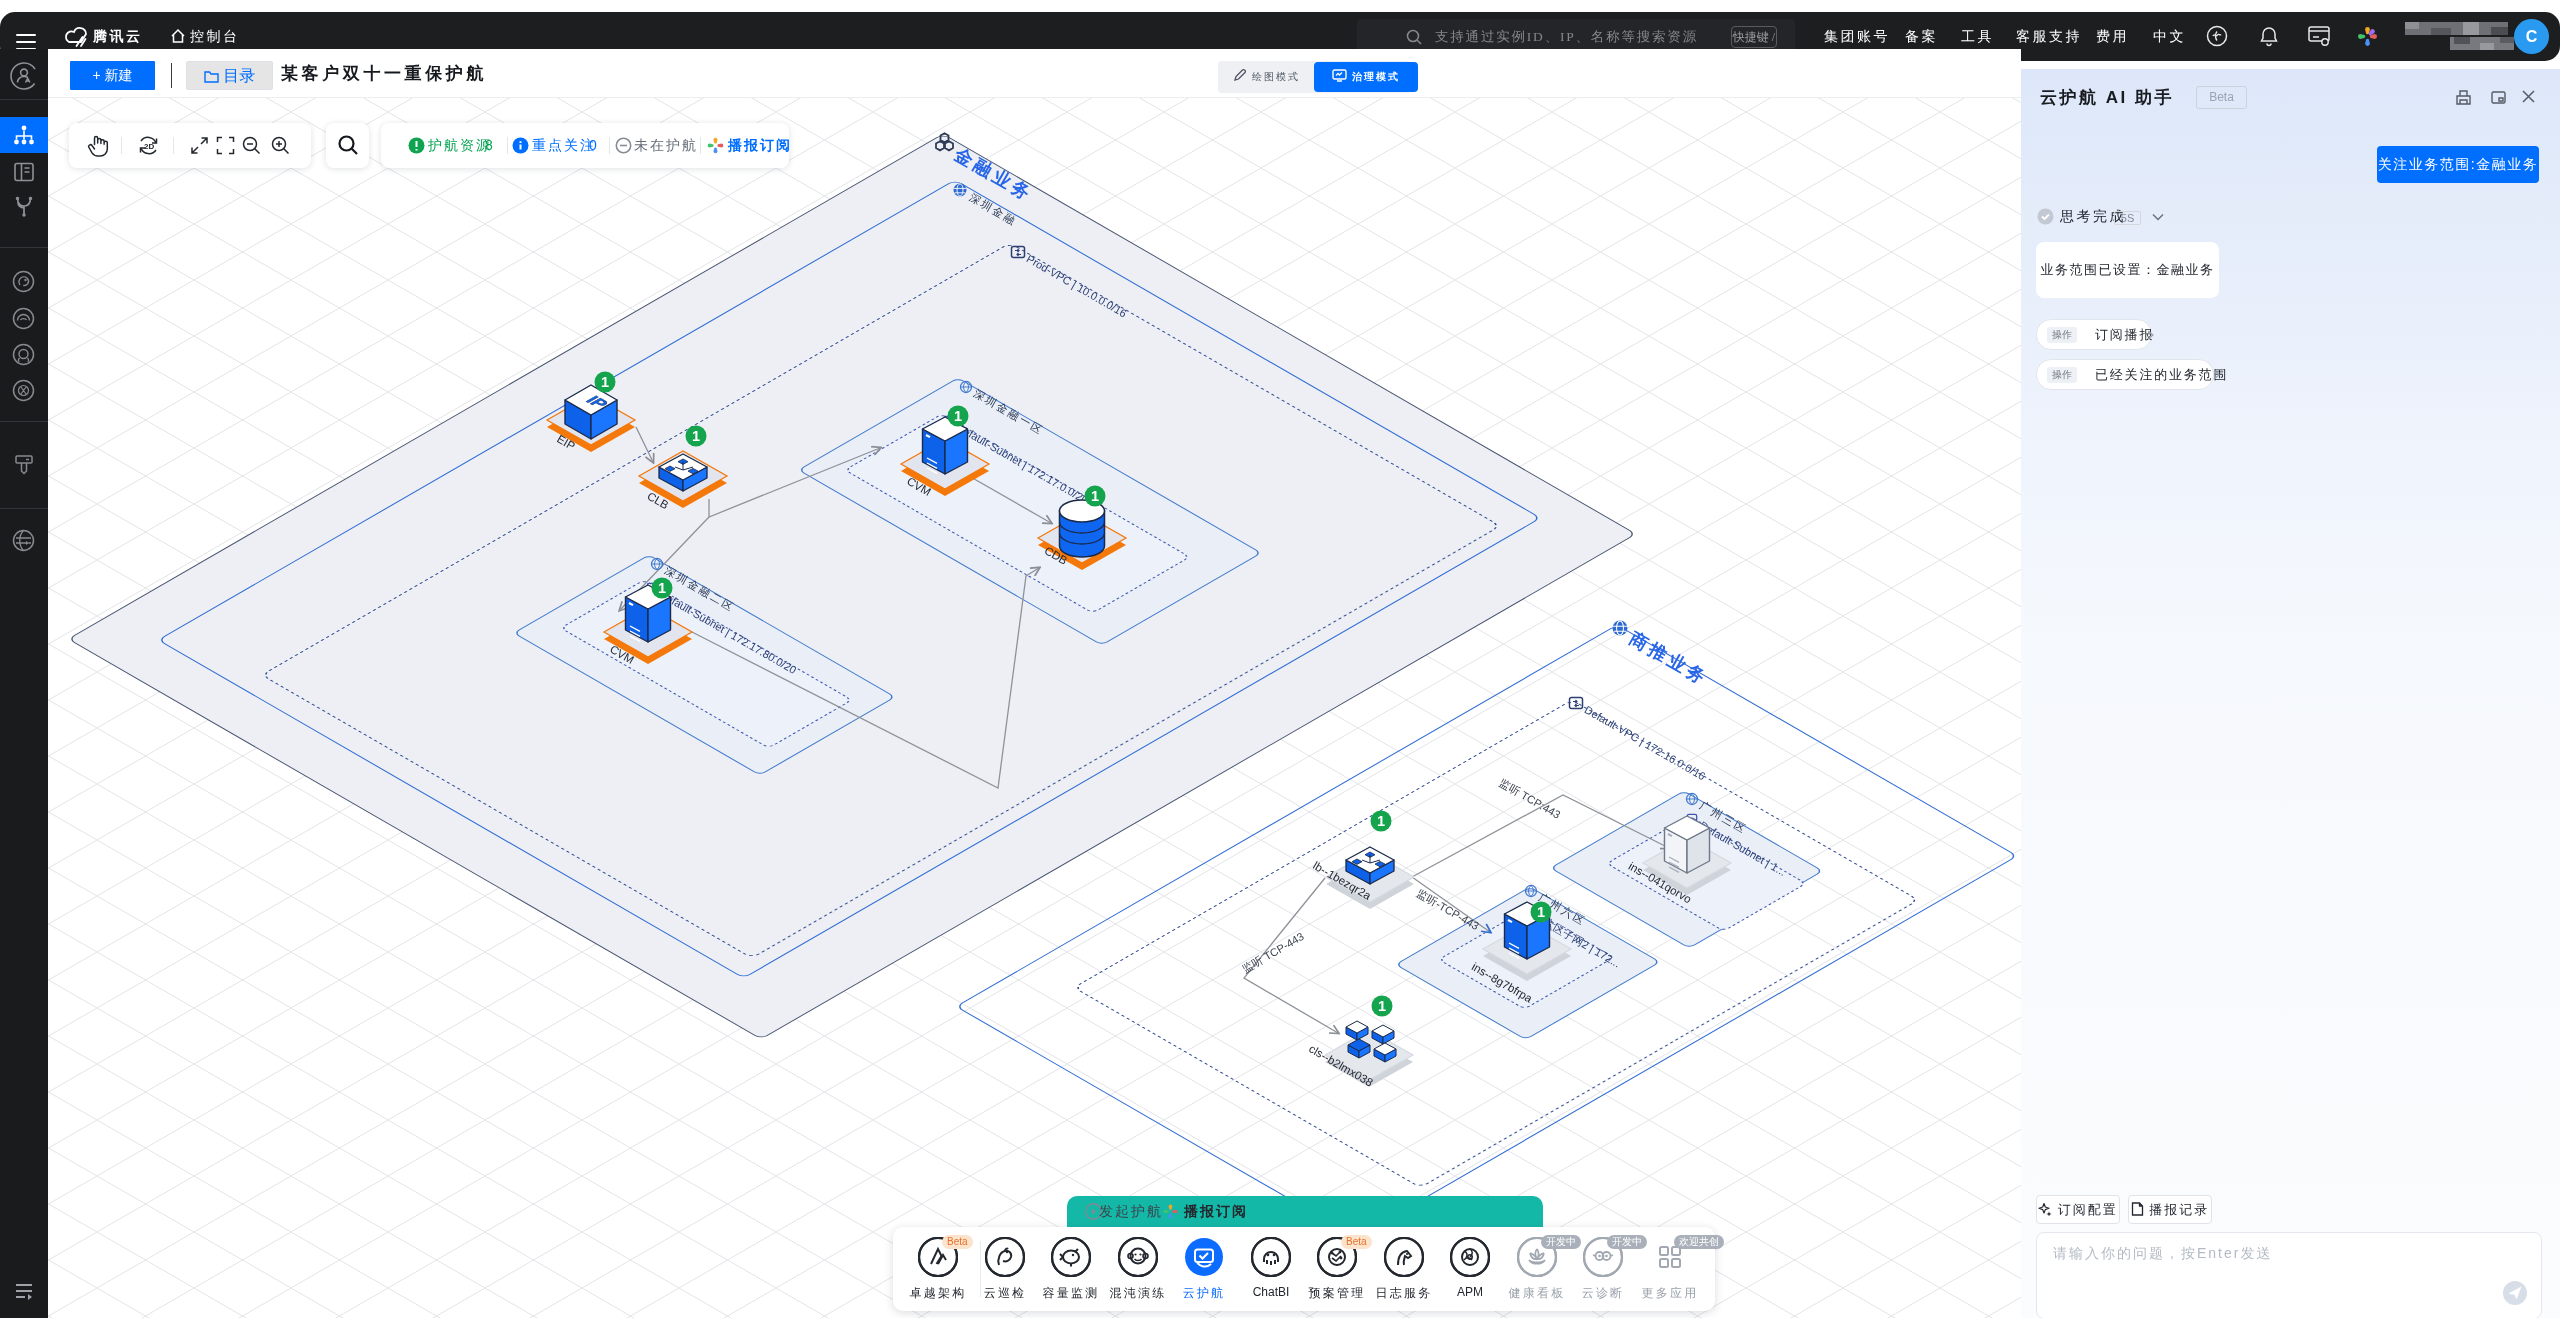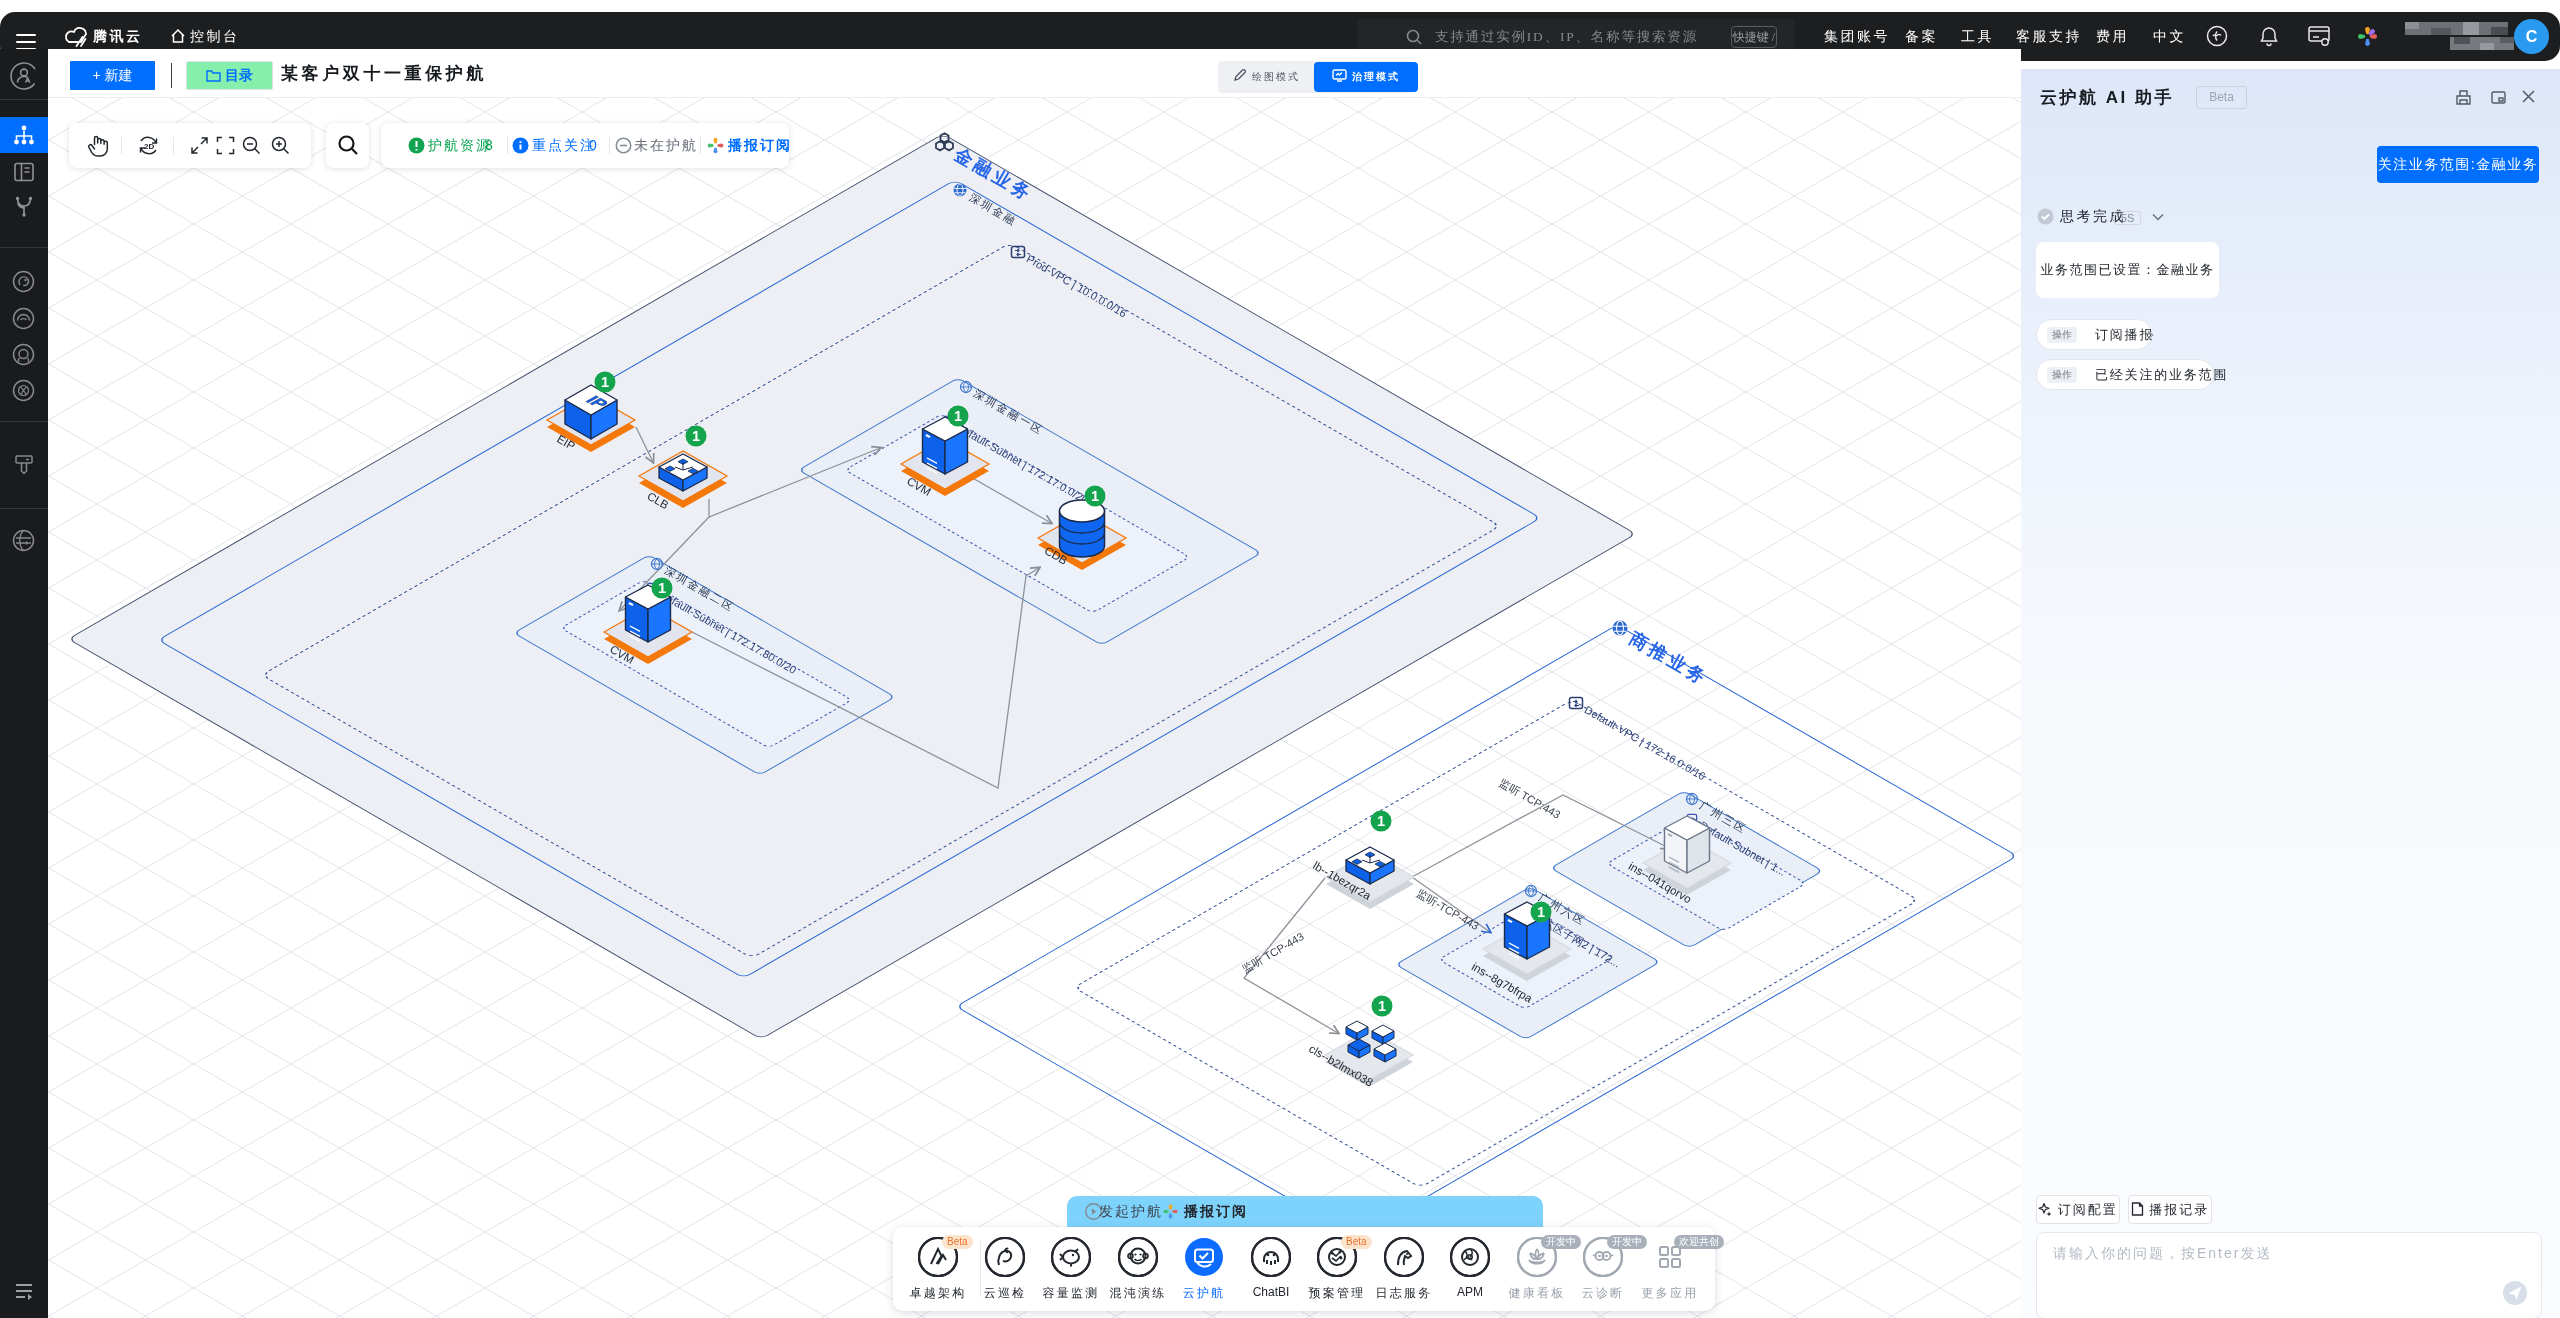--- a/index.html
+++ b/index.html
@@ -18,36 +18,36 @@
 .mosa div{position:absolute;}
 #avatar{position:absolute;left:2514px;top:7px;width:35px;height:35px;border-radius:50%;background:#2a9af0;color:#fff;font-size:16px;font-weight:bold;text-align:center;line-height:35px;}
 
 #sidebar{position:absolute;left:0;top:49px;width:48px;height:1269px;background:#1a1b1d;}
 #sidebar .sep{position:absolute;left:0;width:48px;height:1px;background:#333438;}
 #sideactive{position:absolute;left:0;top:68px;width:48px;height:36px;background:#006eff;}
 
 #titlebar{position:absolute;left:48px;top:49px;width:1973px;height:49px;background:#fff;border-bottom:1px solid #ededef;box-sizing:border-box;}
 #btn-new{position:absolute;left:22px;top:12px;width:85px;height:29px;background:#006eff;color:#fff;font-size:14px;text-align:center;line-height:29px;border-radius:1px;}
 #tdiv{position:absolute;left:123px;top:14px;width:1px;height:25px;background:#3a3a3a;}
-#btn-dir{position:absolute;left:138px;top:12px;width:85px;height:27px;border:1px solid #dde0e4;border-radius:2px;background:#86efac;color:#006eff;font-size:14px;text-align:center;line-height:27px;font-weight:bold;}
+#btn-dir{position:absolute;left:138px;top:12px;width:85px;height:27px;border:1px solid #dde0e4;border-radius:2px;background:#e5e5e5;color:#006eff;font-size:16px;text-align:center;line-height:27px;}
 #doctitle{position:absolute;left:233px;top:0;line-height:49px;font-size:17px;font-weight:bold;color:#15181d;letter-spacing:3.6px;}
 #modetoggle{position:absolute;left:1170px;top:12px;width:193px;height:32px;background:#eef0f3;border-radius:4px;font-size:10px;}
 #mode-draw{position:absolute;left:0;top:0;width:97px;height:32px;color:#4b5360;text-align:center;line-height:32px;}
 #mode-gov{position:absolute;left:96px;top:1px;width:104px;height:30px;background:#006eff;border-radius:4px;color:#fff;text-align:center;line-height:30px;font-weight:bold;}
 
 #canvas{position:absolute;left:48px;top:98px;width:1973px;height:1220px;background:#fff;overflow:hidden;}
 .card{position:absolute;background:#fff;border-radius:8px;box-shadow:0 1px 6px rgba(30,40,60,.14);}
 
 #tools1{left:21px;top:25px;width:242px;height:45px;}
 #tools2{left:278px;top:25px;width:43px;height:45px;}
 #tools3{left:333px;top:25px;width:408px;height:45px;}
 #tools3 .t{position:absolute;top:0;height:45px;line-height:45px;font-size:14px;white-space:nowrap;}
 .vdiv{position:absolute;top:14px;width:1px;height:17px;background:#e4e6ea;}
 
-#bbar{position:absolute;left:1019px;top:1098px;width:476px;height:50px;background:#7dd3fc;border-radius:10px;}
+#bbar{position:absolute;left:1019px;top:1098px;width:476px;height:50px;background:#14b8a6;border-radius:10px;}
 #bbar .t{position:absolute;top:0;height:31px;line-height:31px;font-size:14px;color:#23272e;white-space:nowrap;}
 #dock{position:absolute;left:845px;top:1129px;width:822px;height:84px;background:#fff;border-radius:10px;box-shadow:0 2px 10px rgba(30,40,60,.16);}
 .ditem{position:absolute;top:10px;width:66px;text-align:center;}
 .ditem .lbl{font-size:12px;color:#23272e;margin-top:4px;white-space:nowrap;letter-spacing:2.2px;}
 .ditem.dis .lbl{color:#9aa1ab;}
 .dtag{position:absolute;top:-2px;left:37px;font-size:10px;line-height:14px;padding:0 5px;border-radius:7px;white-space:nowrap;}
 .dtag.beta{background:#fce3cc;color:#e8722a;}
 .dtag.dev{background:#a9b0ba;color:#fff;}
 
 #aipanel{position:absolute;left:2021px;top:49px;width:539px;height:1269px;background:linear-gradient(180deg,#dde7f9 0%,#e4ecfa 11%,#edf2fc 26%,#f6f9fd 46%,#fbfcfd 100%);margin-top:20px;}

